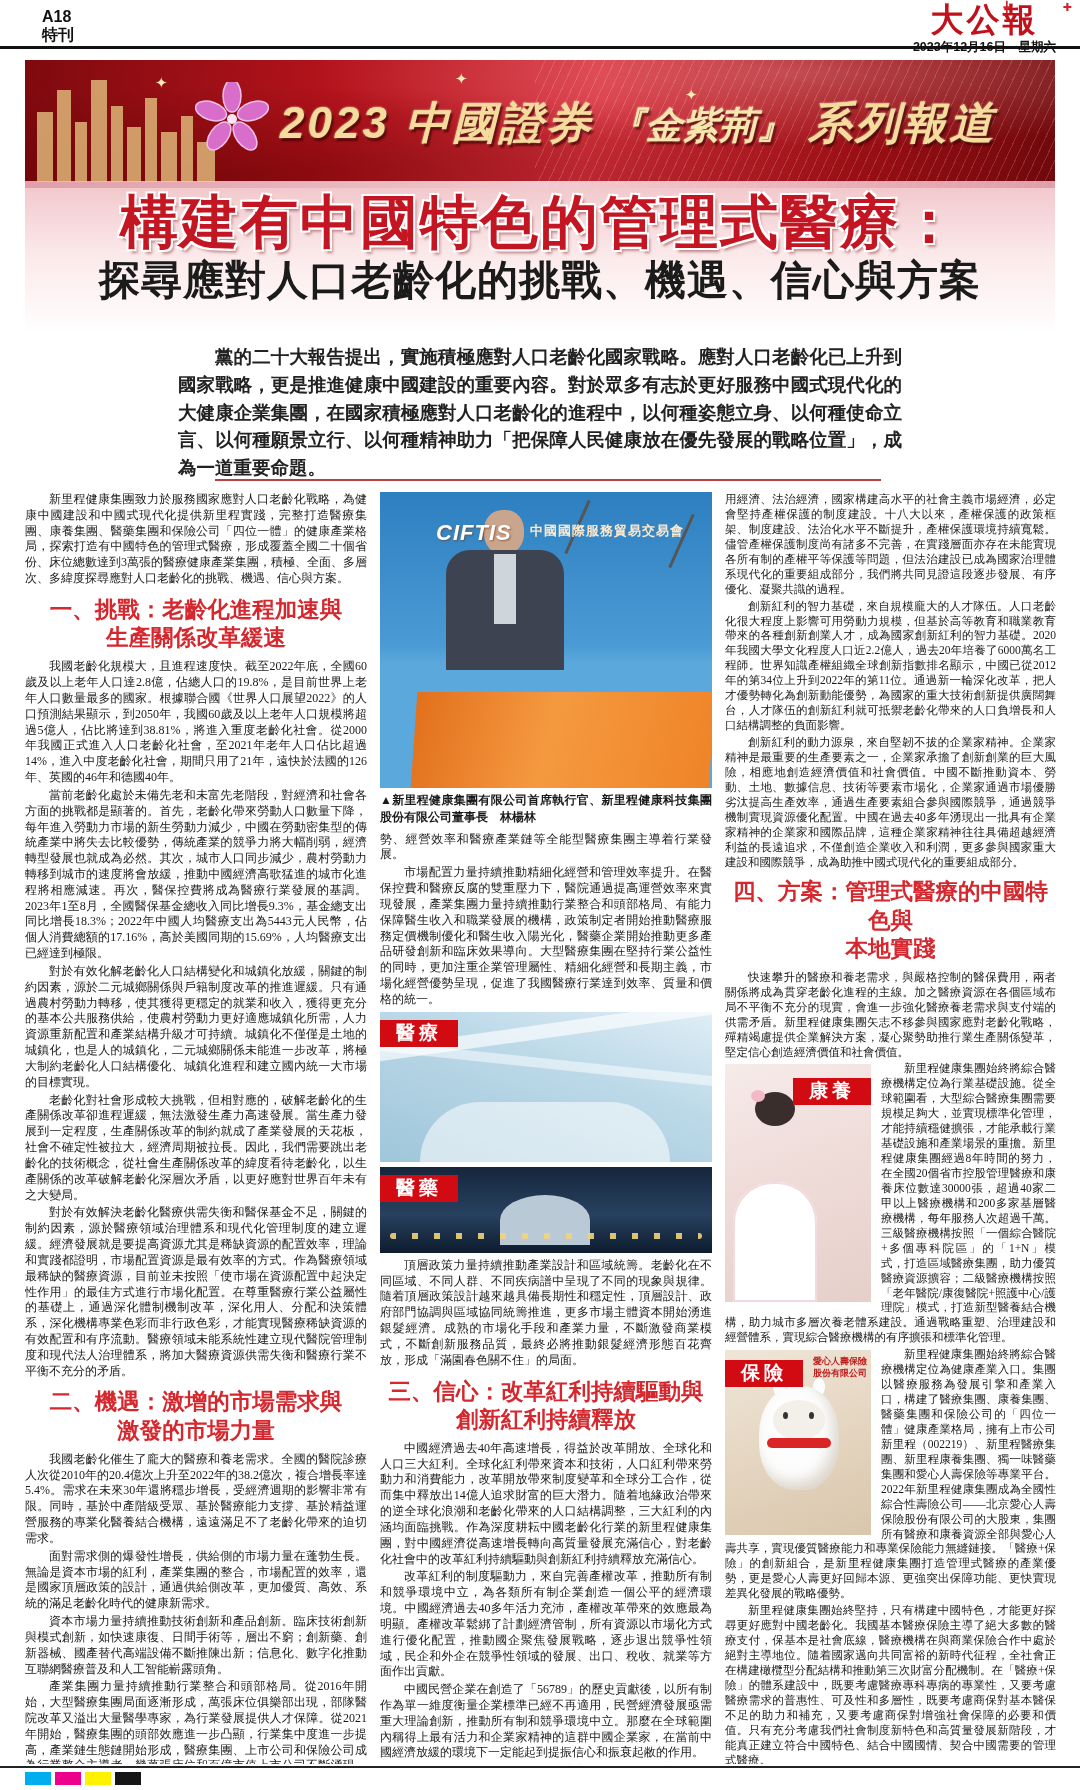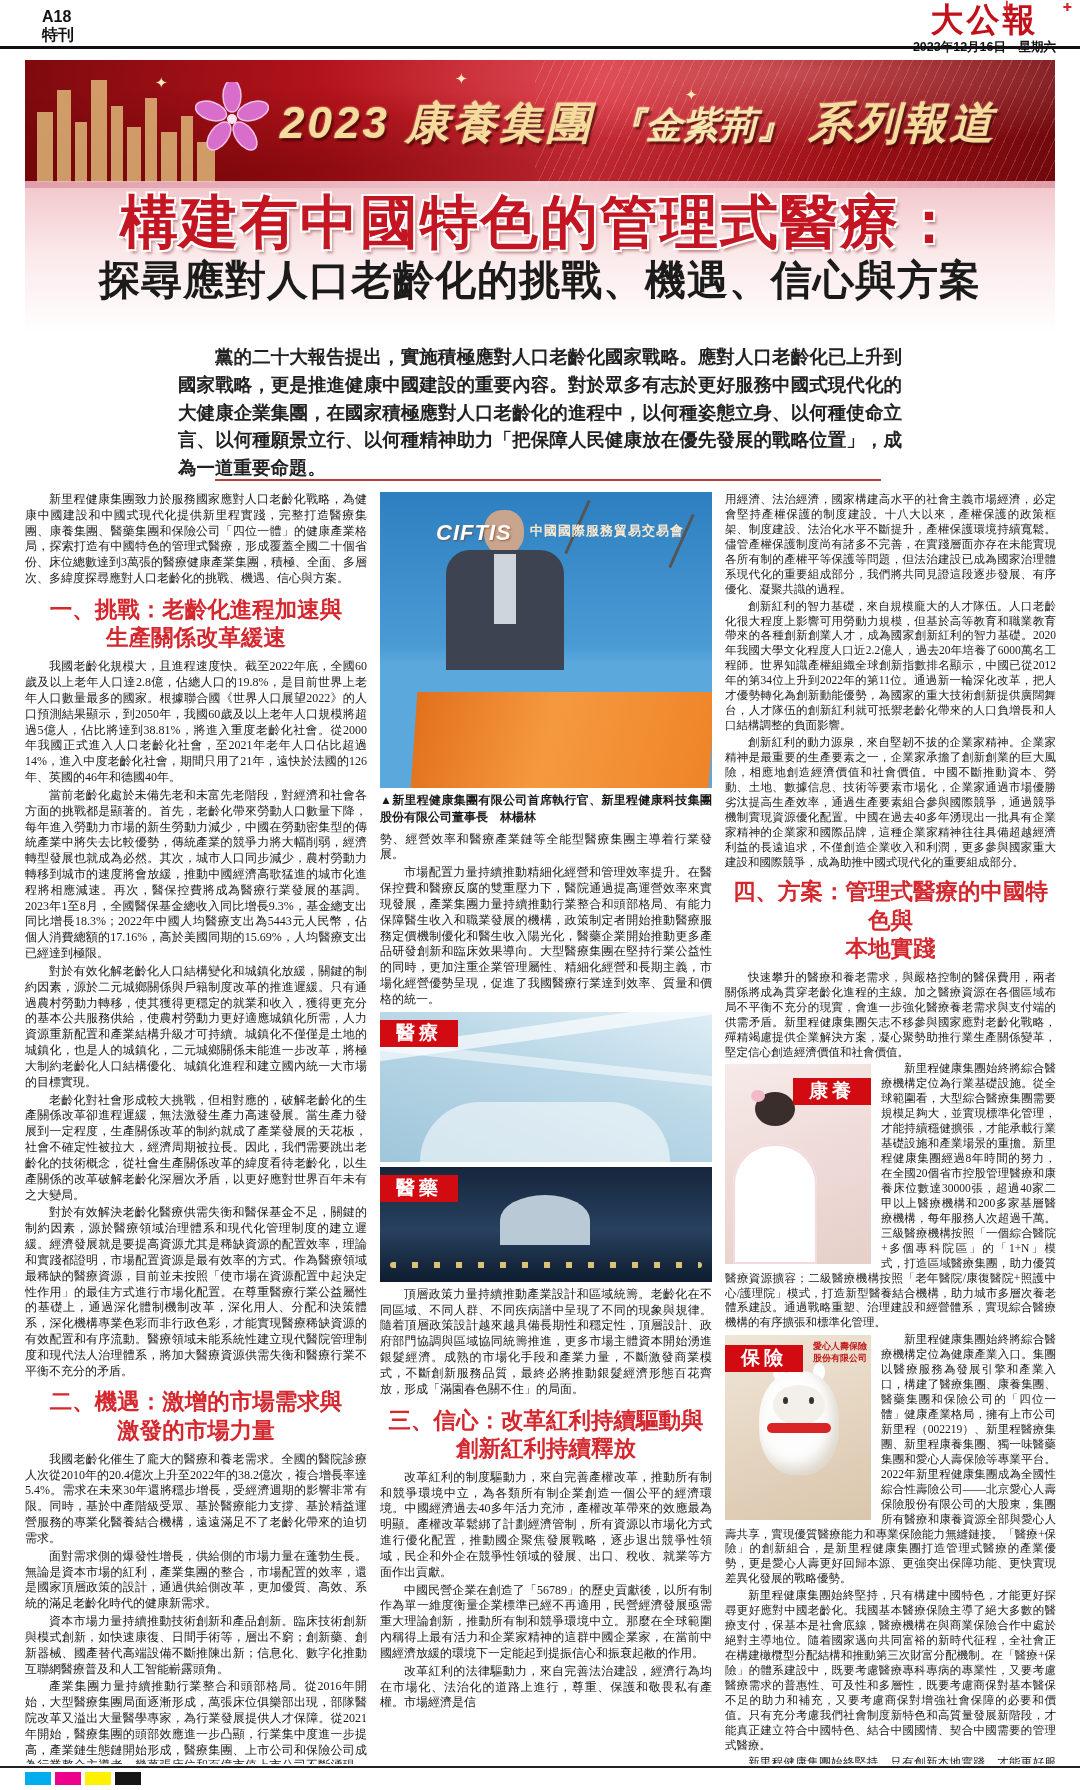--- a/index.html
+++ b/index.html
@@ -81,28 +81,28 @@
   .speaker .shirt{position:absolute;left:48px;top:44px;width:22px;height:70px;background:#cfd6db;}
   .mic{position:absolute;width:3px;height:58px;background:#555;transform:rotate(24deg);}
   .cap{font-weight:bold;font-size:12px;line-height:1.4;text-indent:0 !important;margin:0 0 6px !important;}
 
   .fig-yiliao{width:332px;height:150px;margin:4px 0 5px;
      background:linear-gradient(200deg,#dfeef6 0%,#bcd9e8 40%,#9fc6da 100%);}
   .fig-yiliao .beam{position:absolute;left:-20px;top:10px;width:400px;height:14px;background:rgba(255,255,255,.65);transform:rotate(-8deg);}
   .fig-yiliao .beam2{position:absolute;left:-20px;top:48px;width:400px;height:10px;background:rgba(255,255,255,.5);transform:rotate(6deg);}
   .fig-yiliao .hall{position:absolute;left:40px;bottom:0;width:250px;height:60px;border-radius:120px 120px 0 0;background:rgba(255,255,255,.55);}
 
-  .fig-yiyao{width:332px;height:115px;margin:3px 0 5px;
+  .fig-yiyao{width:332px;height:86px;margin:3px 0 5px;
      background:linear-gradient(180deg,#16263c 0%,#27415f 55%,#0e1c2e 100%);}
   .fig-yiyao .dome{position:absolute;left:120px;top:28px;width:90px;height:50px;border-radius:50% 50% 0 0;background:#b9c9d6;}
   .fig-yiyao .lights{position:absolute;left:10px;bottom:14px;width:312px;height:6px;
      background:repeating-linear-gradient(90deg,#f2d37b 0 6px,transparent 6px 22px);border-radius:3px;opacity:.9;}
 
   .float-fig{float:left;width:146px;margin:3px 10px 3px 0;}
-  .fig-kangyang{height:200px;background:linear-gradient(160deg,#f6ebe9 0%,#efdcd9 45%,#e6cfc9 100%);}
+  .fig-kangyang{height:238px;background:linear-gradient(160deg,#f6ebe9 0%,#efdcd9 45%,#e6cfc9 100%);}
   .fig-kangyang .nurse{position:absolute;left:8px;bottom:0;width:84px;height:120px;border-radius:40px 40px 0 0;
      background:#fff;box-shadow:inset 0 0 0 2px #f3dade;}
   .fig-kangyang .hairbun{position:absolute;left:30px;top:28px;width:40px;height:34px;border-radius:50%;background:#3a2e2c;}
   .fig-kangyang .flowerpin{position:absolute;left:26px;top:26px;width:14px;height:12px;border-radius:50%;background:#f4b9c8;}
   .fig-baoxian{height:185px;background:linear-gradient(160deg,#efe6d8 0%,#e4d4bf 55%,#d9c6ac 100%);}
   .mascot{position:absolute;left:34px;top:36px;width:80px;height:110px;}
   .mascot .ears{position:absolute;left:14px;top:-8px;width:12px;height:18px;border-radius:50%;background:#fff;box-shadow:40px 0 0 #fff;}
   .mascot .bodyb{position:absolute;left:0;top:0;width:80px;height:104px;border-radius:46% 46% 44% 44%;background:#fdfdfd;box-shadow:inset -6px -8px 14px rgba(160,140,110,.35);}
   .mascot .face{position:absolute;left:14px;top:14px;width:52px;height:40px;border-radius:50%;background:#f3efe9;}
   .mascot .eye{position:absolute;left:24px;top:26px;width:5px;height:7px;border-radius:50%;background:#333;box-shadow:26px 0 0 #333;}
@@ -152,21 +152,21 @@
         <ellipse cx="37" cy="14" rx="9" ry="16"></ellipse>
         <ellipse cx="58" cy="29" rx="9" ry="16" transform="rotate(72 58 29)"></ellipse>
         <ellipse cx="50" cy="54" rx="9" ry="16" transform="rotate(144 50 54)"></ellipse>
         <ellipse cx="24" cy="54" rx="9" ry="16" transform="rotate(216 24 54)"></ellipse>
         <ellipse cx="16" cy="29" rx="9" ry="16" transform="rotate(288 16 29)"></ellipse>
       </g>
       <circle cx="37" cy="37" r="5" fill="#fbe6f7"></circle>
     </svg>
     <div class="banner-title">
       <span>2023</span>
-      <span>康養集團</span>
+      <span>中國證券</span>
       <span class="hl">『金紫荊』</span>
       <span>系列報道</span>
     </div>
     <div class="spark" style="left:430px;top:10px">✦</div>
     <div class="spark" style="left:660px;top:26px">✦</div>
     <div class="spark" style="left:130px;top:14px">✦</div>
   </div>
 
   <div class="headline-wrap">
     <div class="h-main">構建有中國特色的管理式醫療：</div>
@@ -218,20 +218,21 @@
         <div class="badge" style="left:0;top:8px">醫療</div>
       </div>
       <div class="fig fig-yiyao">
         <div class="dome"></div>
           <div class="lights"></div>
         <div class="badge" style="left:0;top:8px">醫藥</div>
       </div>
       <p>頂層政策力量持續推動產業設計和區域統籌。老齡化在不同區域、不同人群、不同疾病譜中呈現了不同的現象與規律。隨着頂層政策設計越來越具備長期性和穩定性，頂層設計、政府部門協調與區域協同統籌推進，更多市場主體資本開始湧進銀髮經濟。成熟的市場化手段和產業力量，不斷激發商業模式，不斷創新服務品質，最終必將推動銀髮經濟形態百花齊放，形成「滿園春色關不住」的局面。</p>
       <div class="sec-h">三、信心：改革紅利持續驅動與
 創新紅利持續釋放</div>
+      <p>中國經濟過去40年高速增長，得益於改革開放、全球化和人口三大紅利。全球化紅利帶來資本和技術，人口紅利帶來勞動力和消費能力，改革開放帶來制度變革和全球分工合作，從而集中釋放出14億人追求財富的巨大潛力。隨着地緣政治帶來的逆全球化浪潮和老齡化帶來的人口結構調整，三大紅利的內涵均面臨挑戰。作為深度耕耘中國老齡化行業的新里程健康集團，對中國經濟從高速增長轉向高質量發展充滿信心，對老齡化社會中的改革紅利持續驅動與創新紅利持續釋放充滿信心。</p>
       <p>改革紅利的制度驅動力，來自完善產權改革，推動所有制和競爭環境中立，為各類所有制企業創造一個公平的經濟環境。中國經濟過去40多年活力充沛，產權改革帶來的效應最為明顯。產權改革鬆綁了計劃經濟管制，所有資源以市場化方式進行優化配置，推動國企聚焦發展戰略，逐步退出競爭性領域，民企和外企在競爭性領域的發展、出口、稅收、就業等方面作出貢獻。</p>
       <p>中國民營企業在創造了「56789」的歷史貢獻後，以所有制作為單一維度衡量企業標準已經不再適用，民營經濟發展亟需重大理論創新，推動所有制和競爭環境中立。那麼在全球範圍內稱得上最有活力和企業家精神的這群中國企業家，在當前中國經濟放緩的環境下一定能起到提振信心和振衰起敝的作用。</p>
       <p>改革紅利的法律驅動力，來自完善法治建設，經濟行為均在市場化、法治化的道路上進行，尊重、保護和敬畏私有產權。市場經濟是信</p>
     </div>
 
     <div class="col col3">
       <p class="cont">用經濟、法治經濟，國家構建高水平的社會主義市場經濟，必定會堅持產權保護的制度建設。十八大以來，產權保護的政策框架、制度建設、法治化水平不斷提升，產權保護環境持續寬鬆。儘管產權保護制度尚有諸多不完善，在實踐層面亦存在未能實現各所有制的產權平等保護等問題，但法治建設已成為國家治理體系現代化的重要組成部分，我們將共同見證這段逐步發展、有序優化、凝聚共識的過程。</p>
       <p>創新紅利的智力基礎，來自規模龐大的人才隊伍。人口老齡化很大程度上影響可用勞動力規模，但基於高等教育和職業教育帶來的各種創新創業人才，成為國家創新紅利的智力基礎。2020年我國大學文化程度人口近2.2億人，過去20年培養了6000萬名工程師。世界知識產權組織全球創新指數排名顯示，中國已從2012年的第34位上升到2022年的第11位。通過新一輪深化改革，把人才優勢轉化為創新動能優勢，為國家的重大技術創新提供廣闊舞台，人才隊伍的創新紅利就可抵禦老齡化帶來的人口負增長和人口結構調整的負面影響。</p>
       <p>創新紅利的動力源泉，來自堅韌不拔的企業家精神。企業家精神是最重要的生產要素之一，企業家承擔了創新創業的巨大風險，相應地創造經濟價值和社會價值。中國不斷推動資本、勞動、土地、數據信息、技術等要素市場化，企業家通過市場優勝劣汰提高生產效率，通過生產要素組合參與國際競爭，通過競爭機制實現資源優化配置。中國在過去40多年湧現出一批具有企業家精神的企業家和國際品牌，這種企業家精神往往具備超越經濟利益的長遠追求，不僅創造企業收入和利潤，更多參與國家重大建設和國際競爭，成為助推中國式現代化的重要組成部分。</p>
       <div class="sec-h">四、方案：管理式醫療的中國特色與

